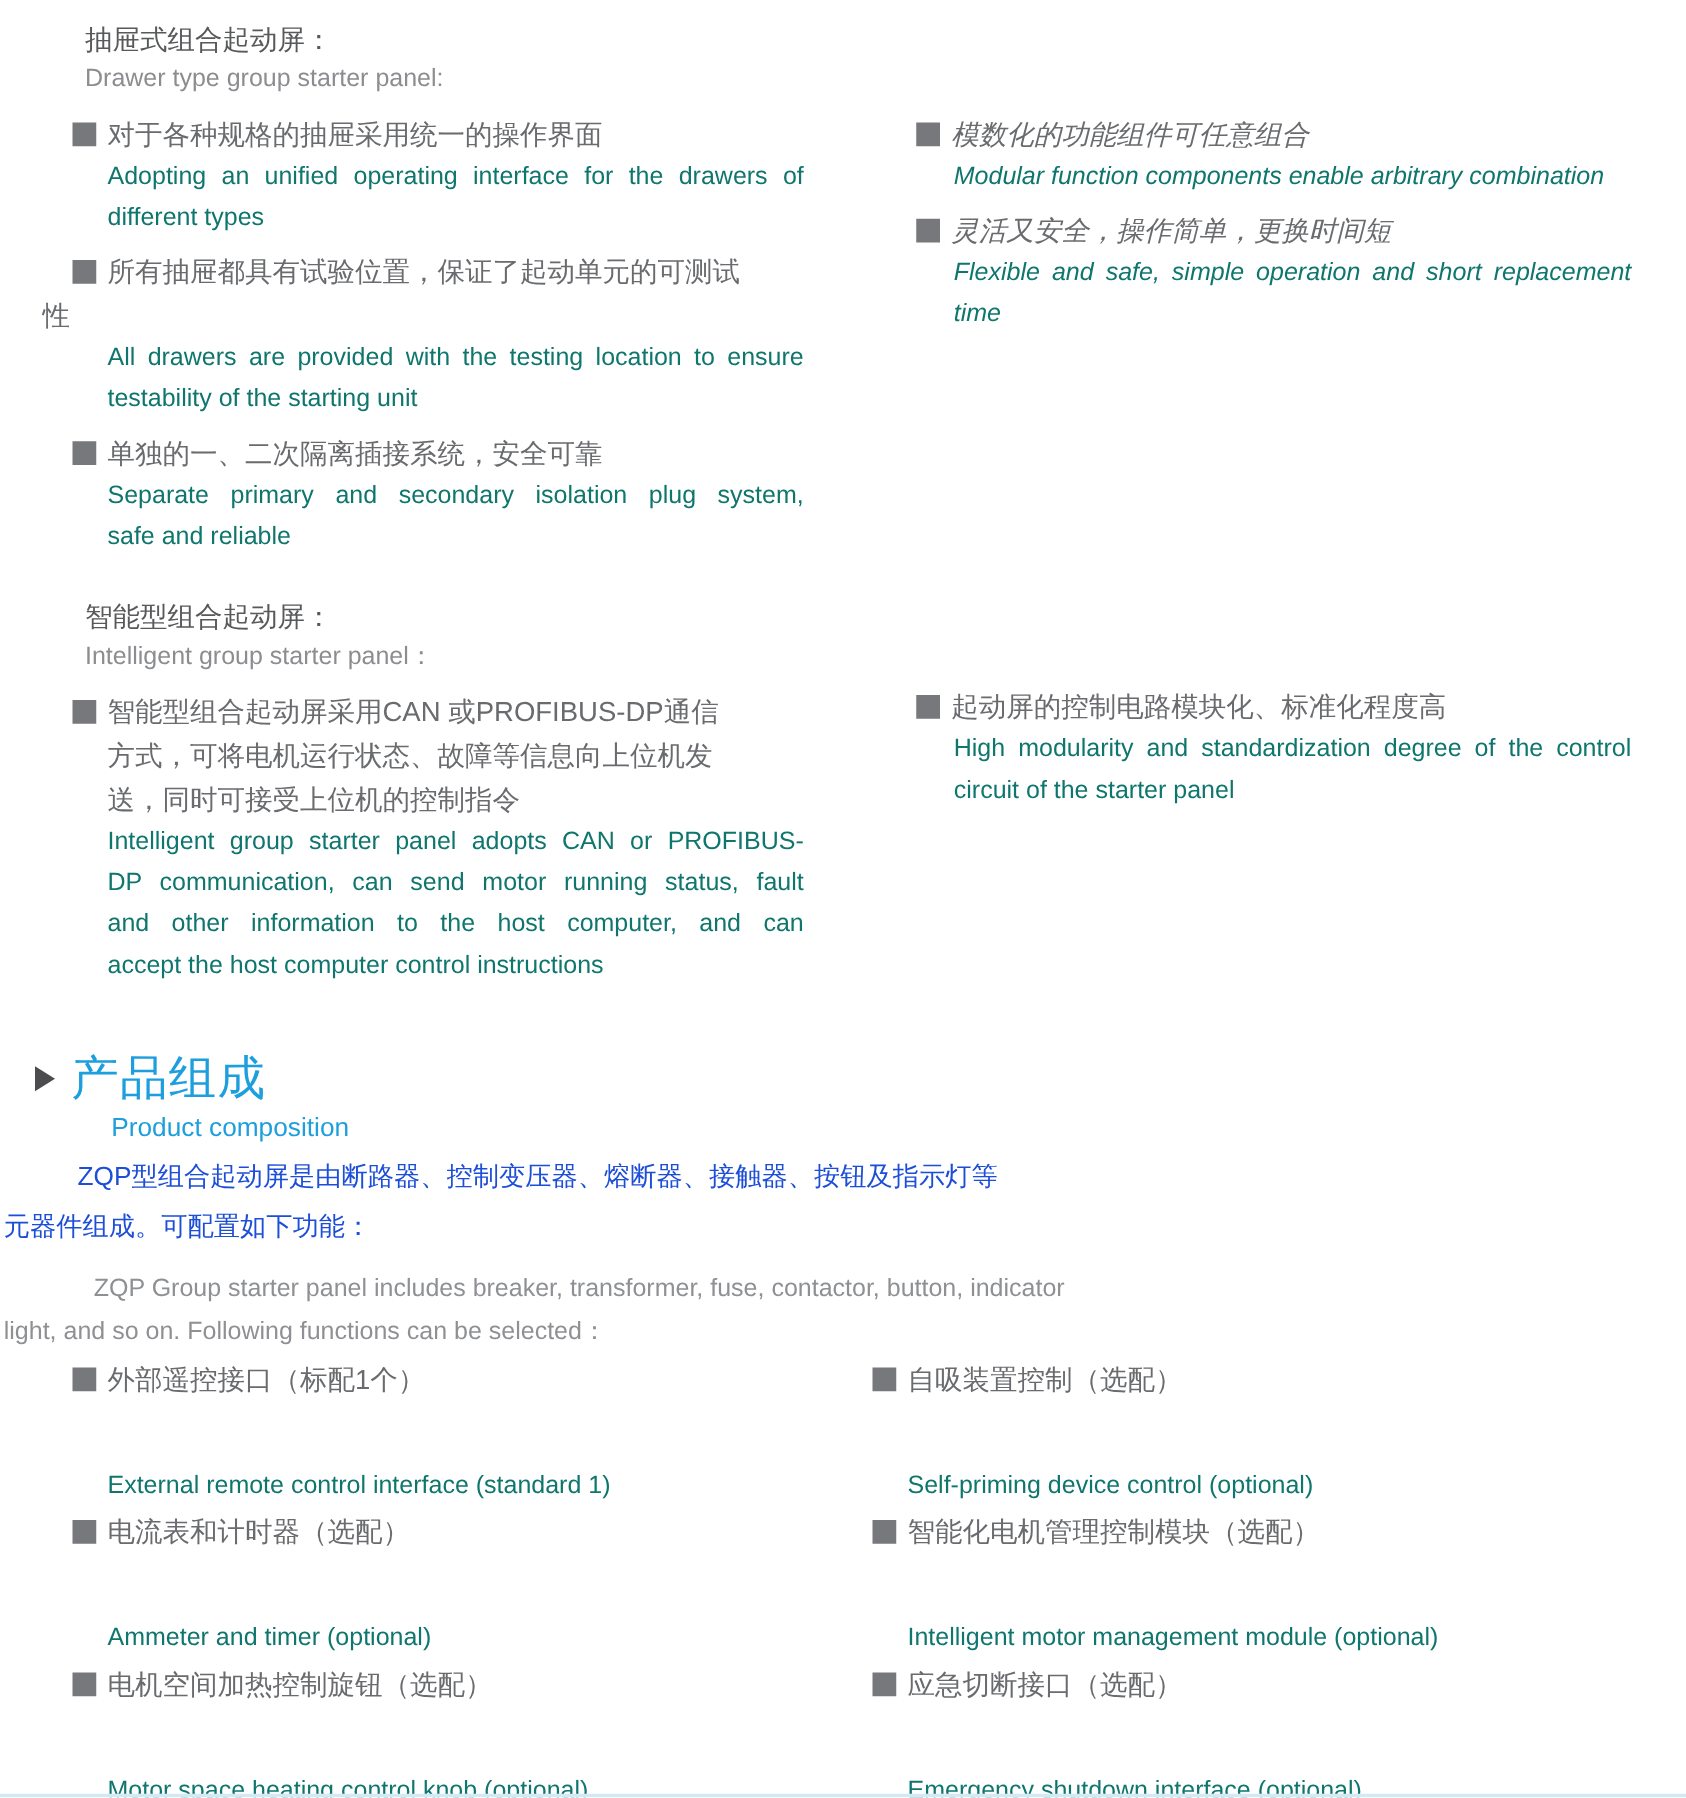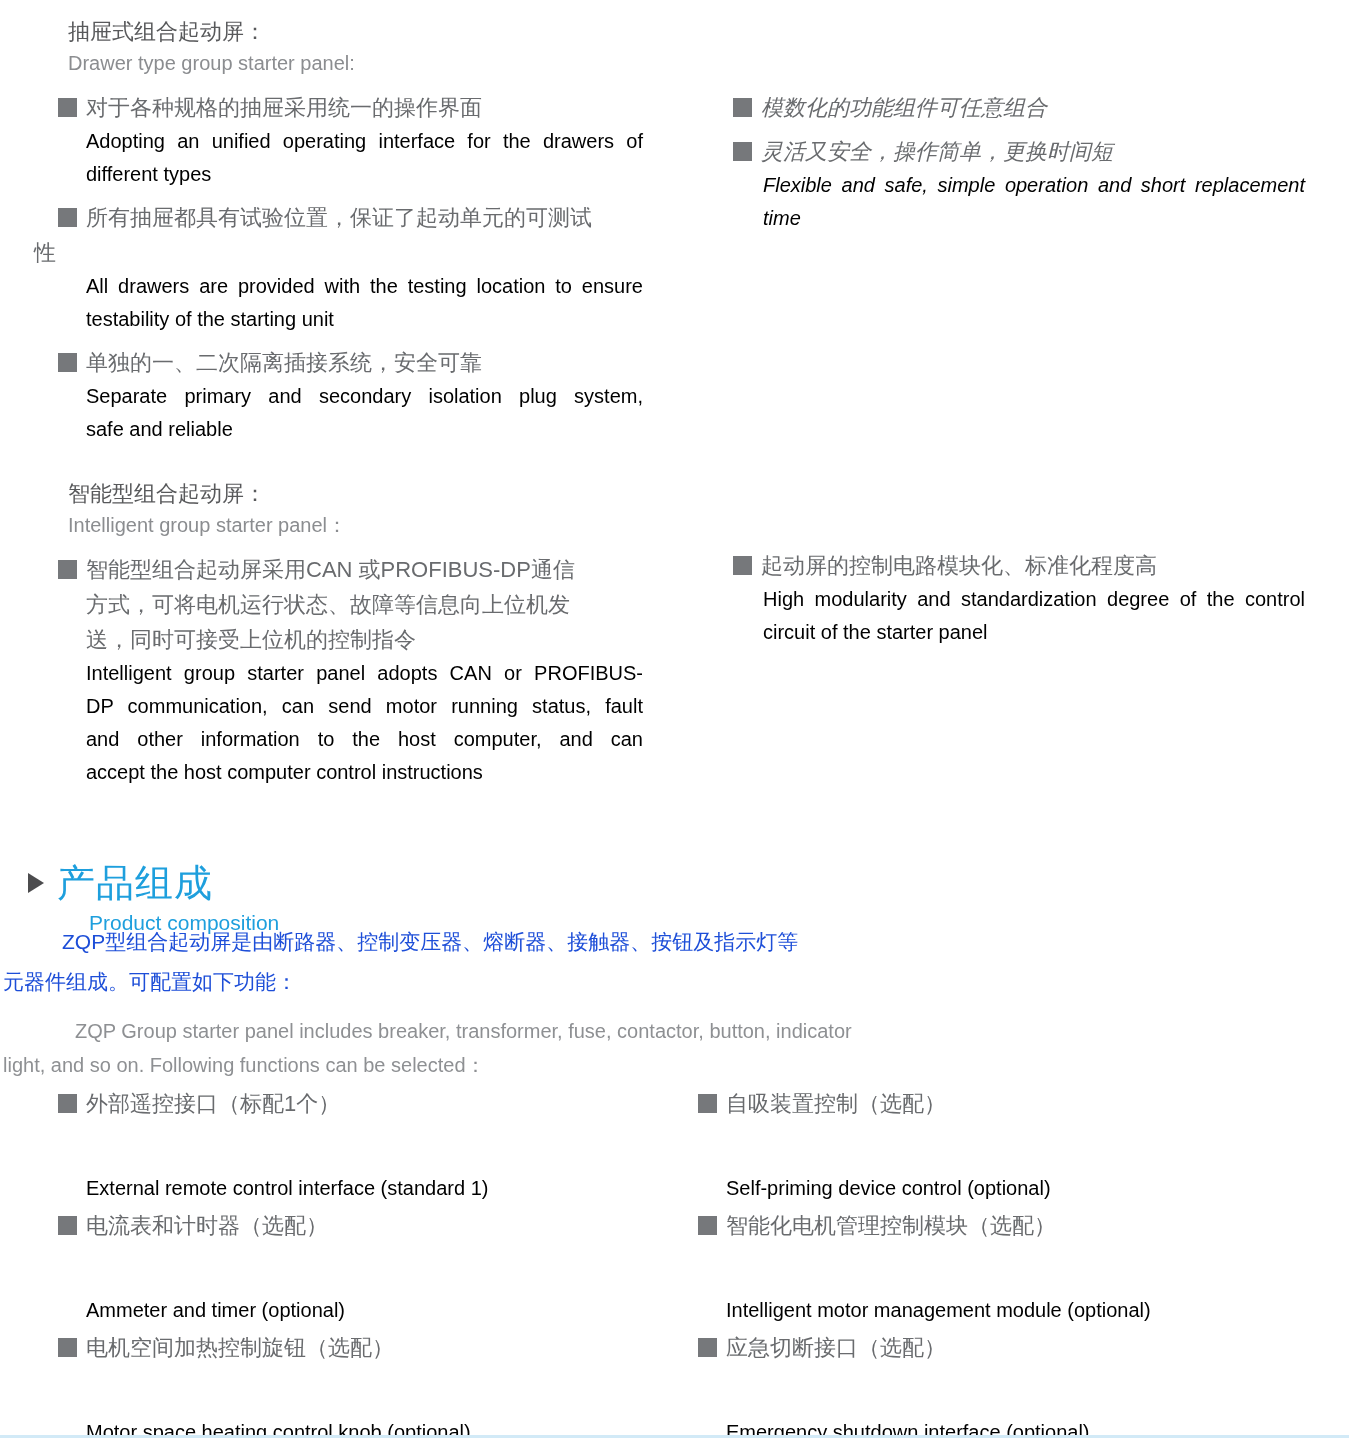--- a/index.html
+++ b/index.html
@@ -17,21 +17,21 @@
   .hc { font-size:22px; font-weight:normal; color:#58595b; line-height:32px; }
   .he { font-size:20px; color:#8b8d90; line-height:30px; margin-bottom:12px; }
 
   
   .item { margin-bottom:9px; }
   .crow { display:flex; align-items:flex-start; }
   .sq { width:19px; height:19px; background:var(--bullet,#76787b); flex:none; margin:8px 9px 0 0; }
   .cjk { font-size:22px; color:#696b6e; line-height:35px; }
   .cont { padding-left:28px; }
   .ovf { margin-left:-24px; }
-  .en { font-size:20px; color:#000000; line-height:33px; padding-left:28px; }
+  .en { font-size:20px; color:#0f766e; line-height:33px; padding-left:28px; }
   .rblock .en { padding-left:30px; }
   .jl { text-align:justify; text-align-last:justify; }
 
   
   .comp-row { display:flex; align-items:center; }
   .tri { width:0; height:0; border-left:16px solid #4c4c4e;
          border-top:10px solid transparent; border-bottom:10px solid transparent;
          margin-right:13px; flex:none; }
   .comp-title { font-size:38px; color:var(--accent,#1e9fdd); letter-spacing:1px; line-height:46px; }
   .comp-en { font-size:21px; color:var(--accent,#1e9fdd); line-height:30px; margin-left:61px; margin-top:2px; }
@@ -88,20 +88,21 @@
       <div class="en">safe and reliable</div>
     </div>
   </div>
 
   <div class="block rblock" style="left:733px; top:90px; width:572px;font-style:italic;">
     <div class="item">
       <div class="crow">
         <span class="sq"></span>
         <span class="cjk">模数化的功能组件可任意组合</span>
       </div>
+      <div class="en">Modular function components enable arbitrary combination</div>
     </div>
     <div class="item">
       <div class="crow">
         <span class="sq"></span>
         <span class="cjk">灵活又安全，操作简单，更换时间短</span>
       </div>
       <div class="en jl">Flexible and safe, simple operation and short replacement</div>
       <div class="en">time</div>
     </div>
   </div>
@@ -128,21 +129,21 @@
     <div class="item">
       <div class="crow">
         <span class="sq"></span>
         <span class="cjk">起动屏的控制电路模块化、标准化程度高</span>
       </div>
       <div class="en jl">High modularity and standardization degree of the control</div>
       <div class="en">circuit of the starter panel</div>
     </div>
   </div>
 
-  <div class="block" style="left:28px; top:860px; width:600px;">
+  <div class="block" style="left:28px; top:840px; width:600px;">
     <div class="comp-row">
       <span class="tri"></span>
       <span class="comp-title">产品组成</span>
     </div>
     <div class="comp-en">Product composition</div>
   </div>
 
   <div class="block" style="left:3px; top:922px; width:945px;">
     <div class="pcjk ind-cjk">ZQP型组合起动屏是由断路器、控制变压器、熔断器、接触器、按钮及指示灯等</div>
     <div class="pcjk">元器件组成。可配置如下功能：</div>

